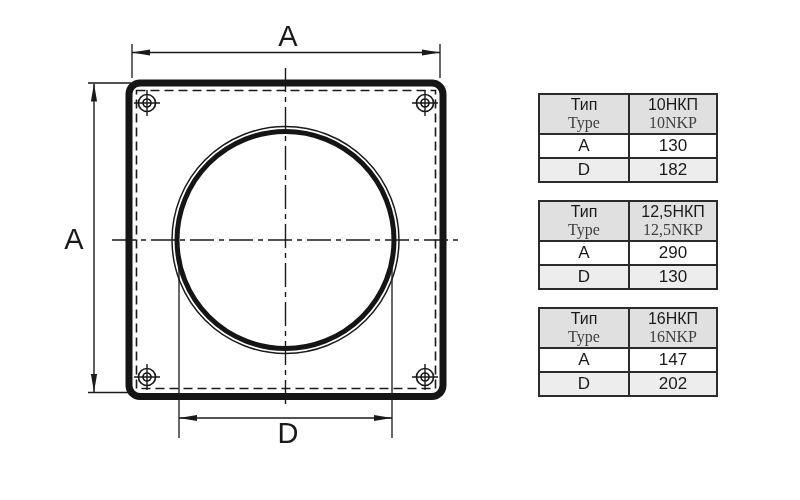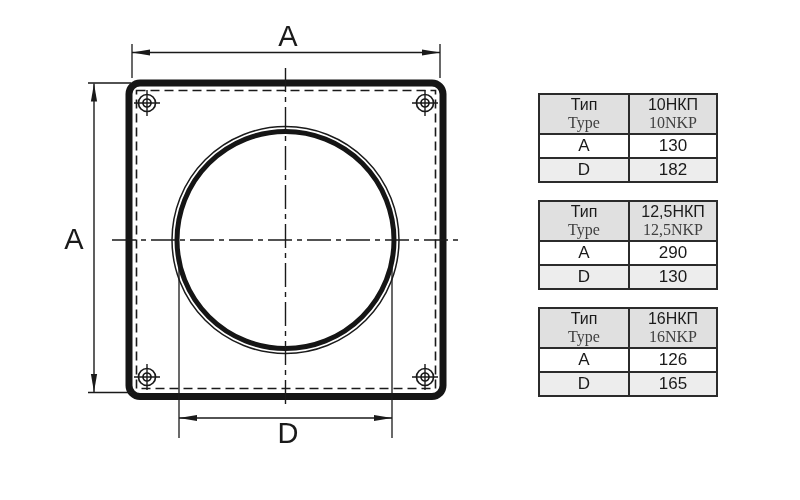--- a/index.html
+++ b/index.html
@@ -143,23 +143,23 @@
           <div class="ru">Тип</div>
           <div class="en">Type</div>
         </td>
         <td class="c2">
           <div class="ru">16НКП</div>
           <div class="en">16NKP</div>
         </td>
       </tr>
       <tr class="val val-a">
         <td class="c1">A</td>
-        <td class="c2">126</td>
+        <td class="c2">147</td>
       </tr>
       <tr class="val val-d">
         <td class="c1">D</td>
-        <td class="c2">165</td>
+        <td class="c2">202</td>
       </tr>
     </tbody>
       </table>
 
   </div>
 </div>
 
 </body></html>

